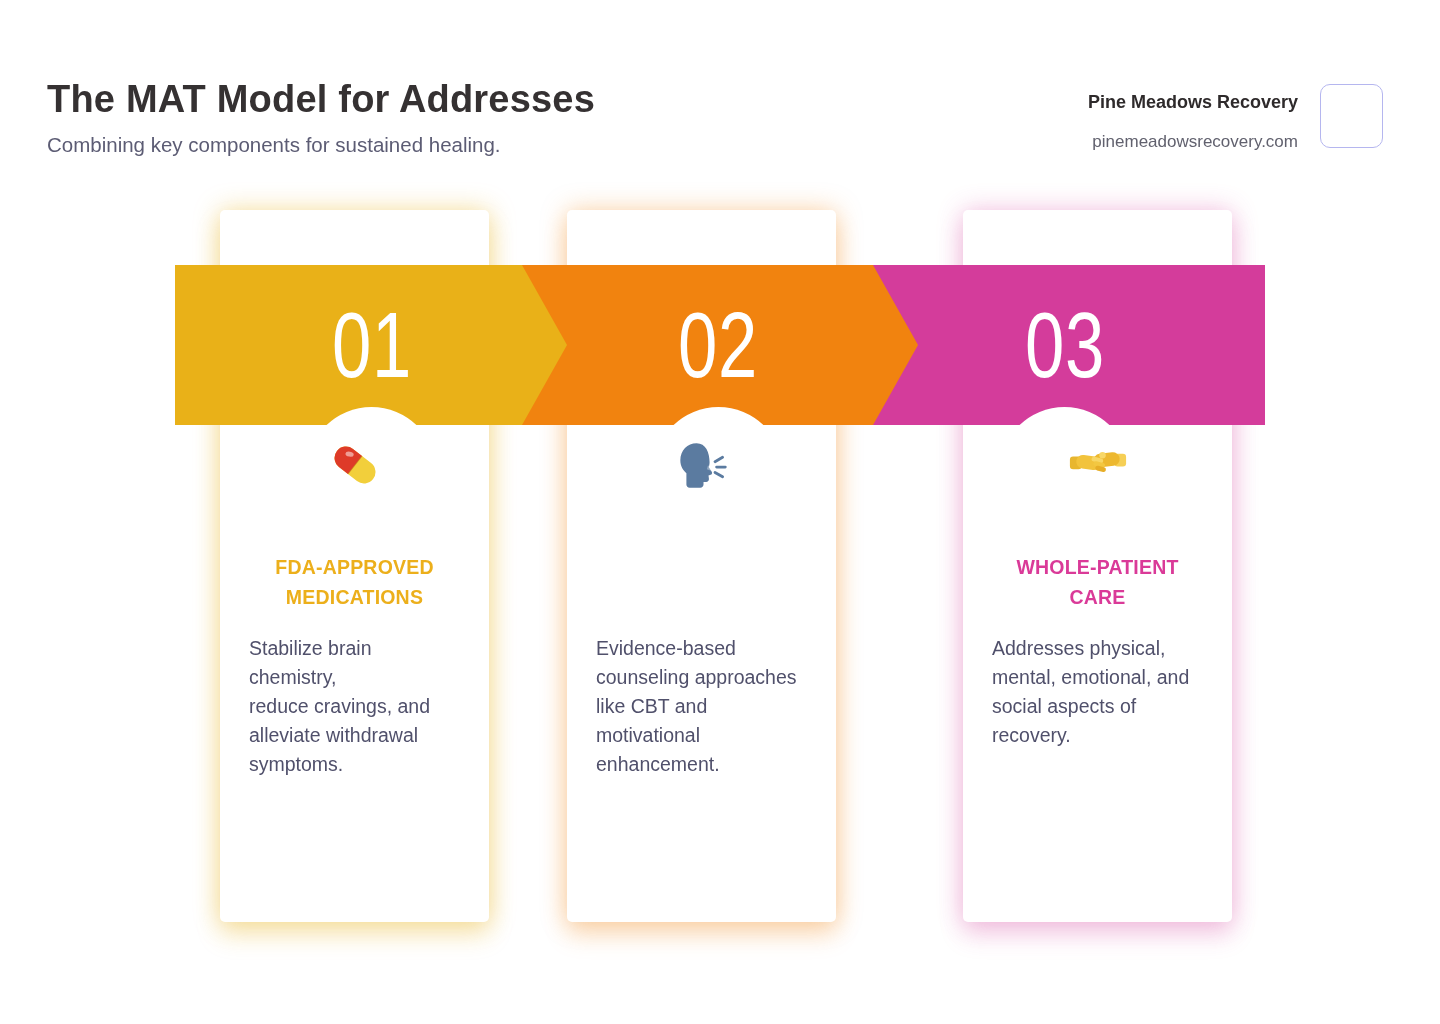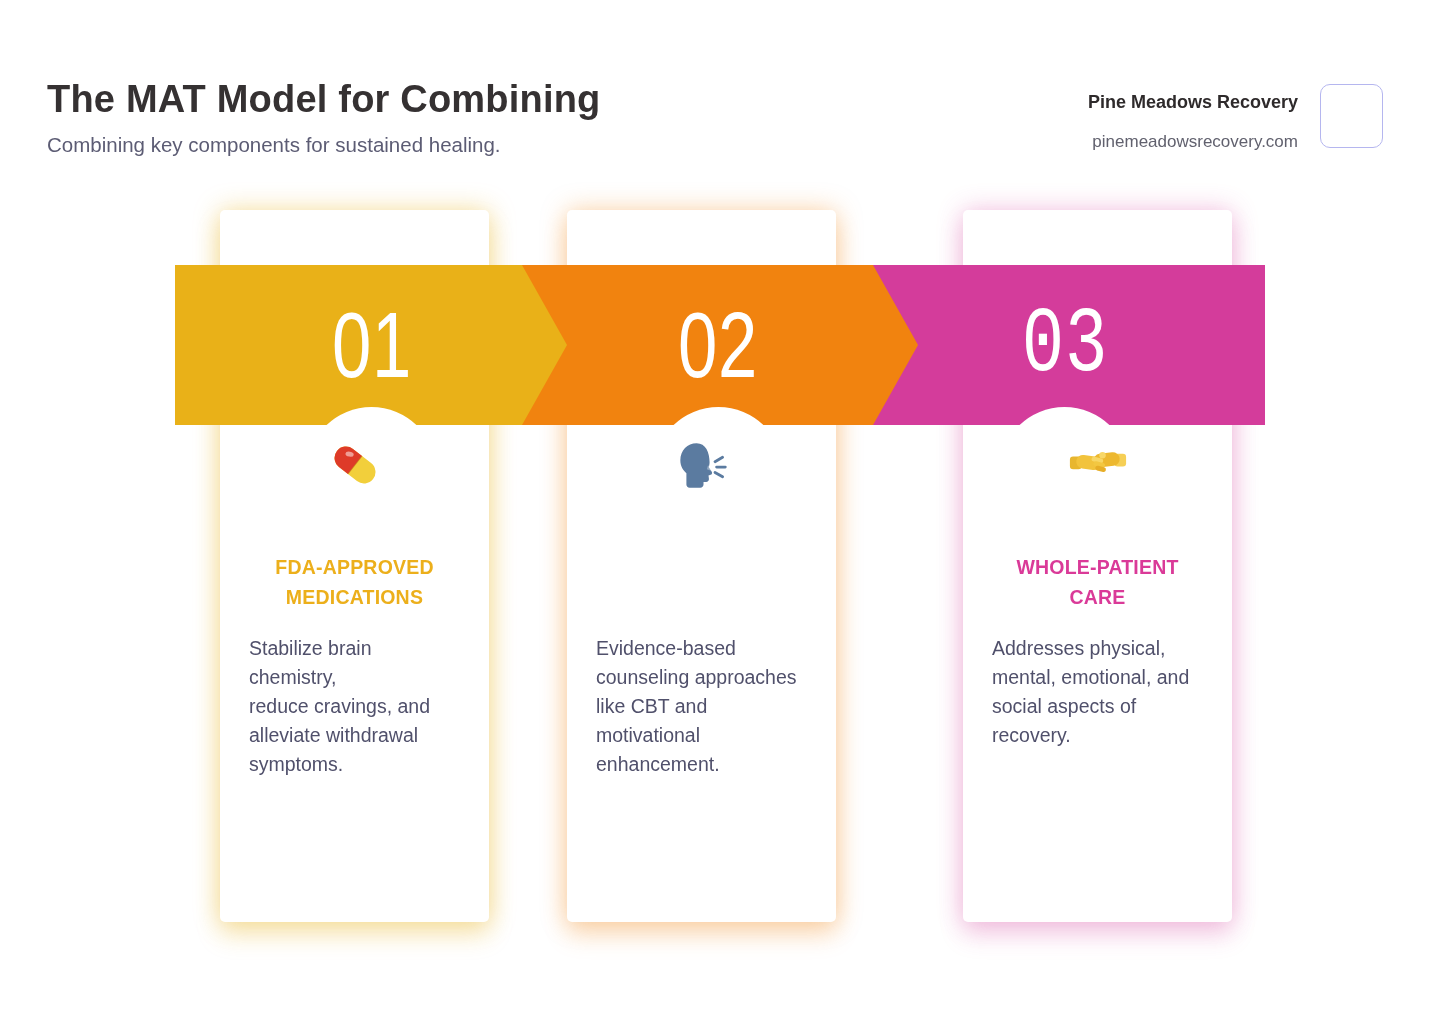--- a/index.html
+++ b/index.html
@@ -32,28 +32,28 @@
   .card-desc { position:absolute; top:424px; left:29px; right:28px; font-size:19.5px;
                line-height:29px; color:#50506B; white-space:pre-line; }
 
   
   .banner-svg { position:absolute; left:175px; top:265px; width:1090px; height:160px; display:block; }
 
   .step-num { position:absolute; top:265px; height:160px; display:flex; align-items:center;
               transform:translateX(-50%);justify-content:center; }
   .step-num .digits { display:inline-block; font-size:93px; font-weight:300; line-height:1;
                       transform:scaleX(.76); letter-spacing:1px; }
-  .num-1 { left:372px; } .num-2 { left:718px; } .num-3 { left:1065px;font-family:Liberation Mono, monospace; }
+  .num-1 { left:372px; } .num-2 { left:718px; } .num-3 { left:1065px; }
 </style>
 </head>
 <body>
 
 <div class="stage">
 
-  <div class="page-title">The MAT Model for Combining</div>
+  <div class="page-title">The MAT Model for Addresses</div>
   <div class="page-subtitle">Combining key components for sustained healing.</div>
 
   <div class="brand-block">
     <div class="brand-name">Pine Meadows Recovery</div>
     <div class="brand-site">pinemeadowsrecovery.com</div>
   </div>
   <div class="brand-logo-box"></div>
 
   <div class="card card-1">
     <div class="card-icon">

